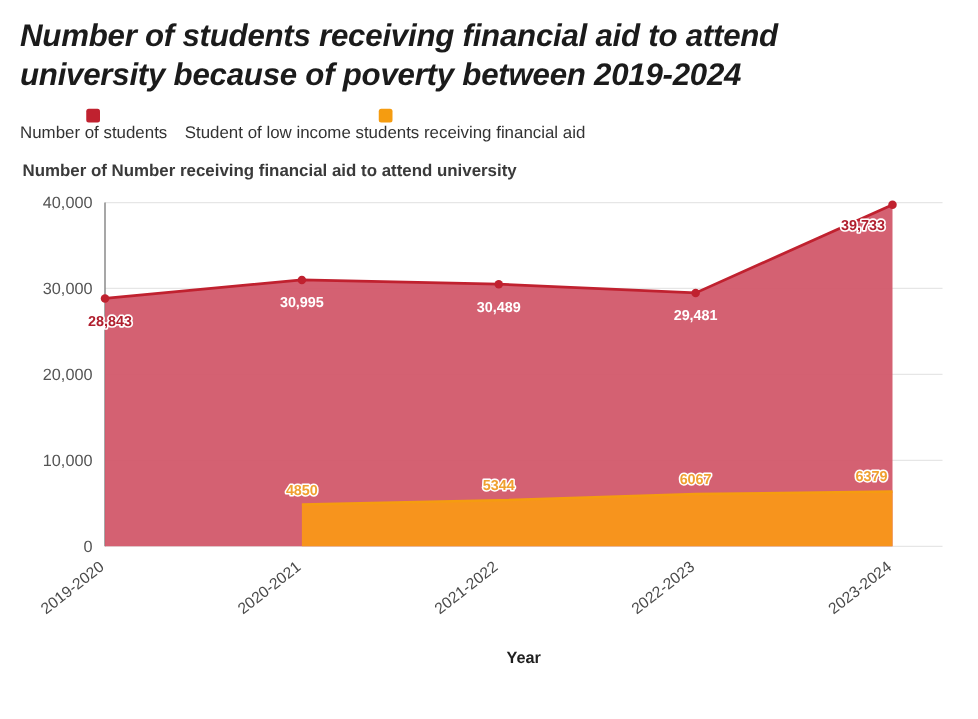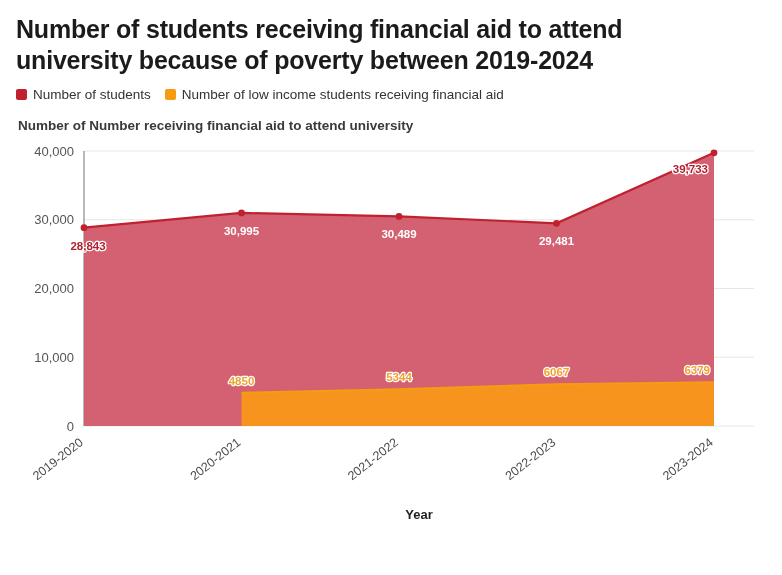--- a/index.html
+++ b/index.html
@@ -22,34 +22,35 @@
     padding: 10px 14px 0 14px;
   }
   .chart-title {
     font-size: 25px;
     font-weight: bold;
     line-height: 1.22;
     letter-spacing: -0.2px;
     color: #1b1b1b;
     margin: 4px 0 0 2px;
     max-width: 720px;
+    font-style: italic;
   }
   .legend {
     display: flex;
     align-items: center;
     gap: 14px;
     margin: 12px 0 0 2px;
     flex-wrap: wrap;
   }
   .legend-item {
     display: flex;
     align-items: center;
-    gap: 6px;
     font-size: 13.5px;
     color: #333;
+    flex-direction: column;
   }
   .legend-swatch {
     width: 11px;
     height: 11px;
     border-radius: 2px;
     display: inline-block;
   }
   .subtitle {
     font-size: 13.5px;
     font-weight: bold;
@@ -114,21 +115,21 @@
 
   <div class="chart-title">Number of students receiving financial aid to attend university because of poverty between 2019-2024</div>
 
   <div class="legend">
     <div class="legend-item">
       <span class="legend-swatch" style="background:#c0212f"></span>
       <span>Number of students</span>
     </div>
     <div class="legend-item">
       <span class="legend-swatch" style="background:#f59c10"></span>
-      <span>Number of low income students receiving financial aid</span>
+      <span>Student of low income students receiving financial aid</span>
     </div>
   </div>
 
   <div class="subtitle">Number of Number receiving financial aid to attend university</div>
 
   <div class="plot-wrap">
     <svg class="plot" width="754" height="400" viewBox="0 0 754 400">
       <g>
         <line id="grid0" x1="70" x2="740" stroke="#e6e6e6" stroke-width="1" y1="285" y2="285"></line>
         <line id="grid1" x1="70" x2="740" stroke="#e6e6e6" stroke-width="1" y1="216.25" y2="216.25"></line>

